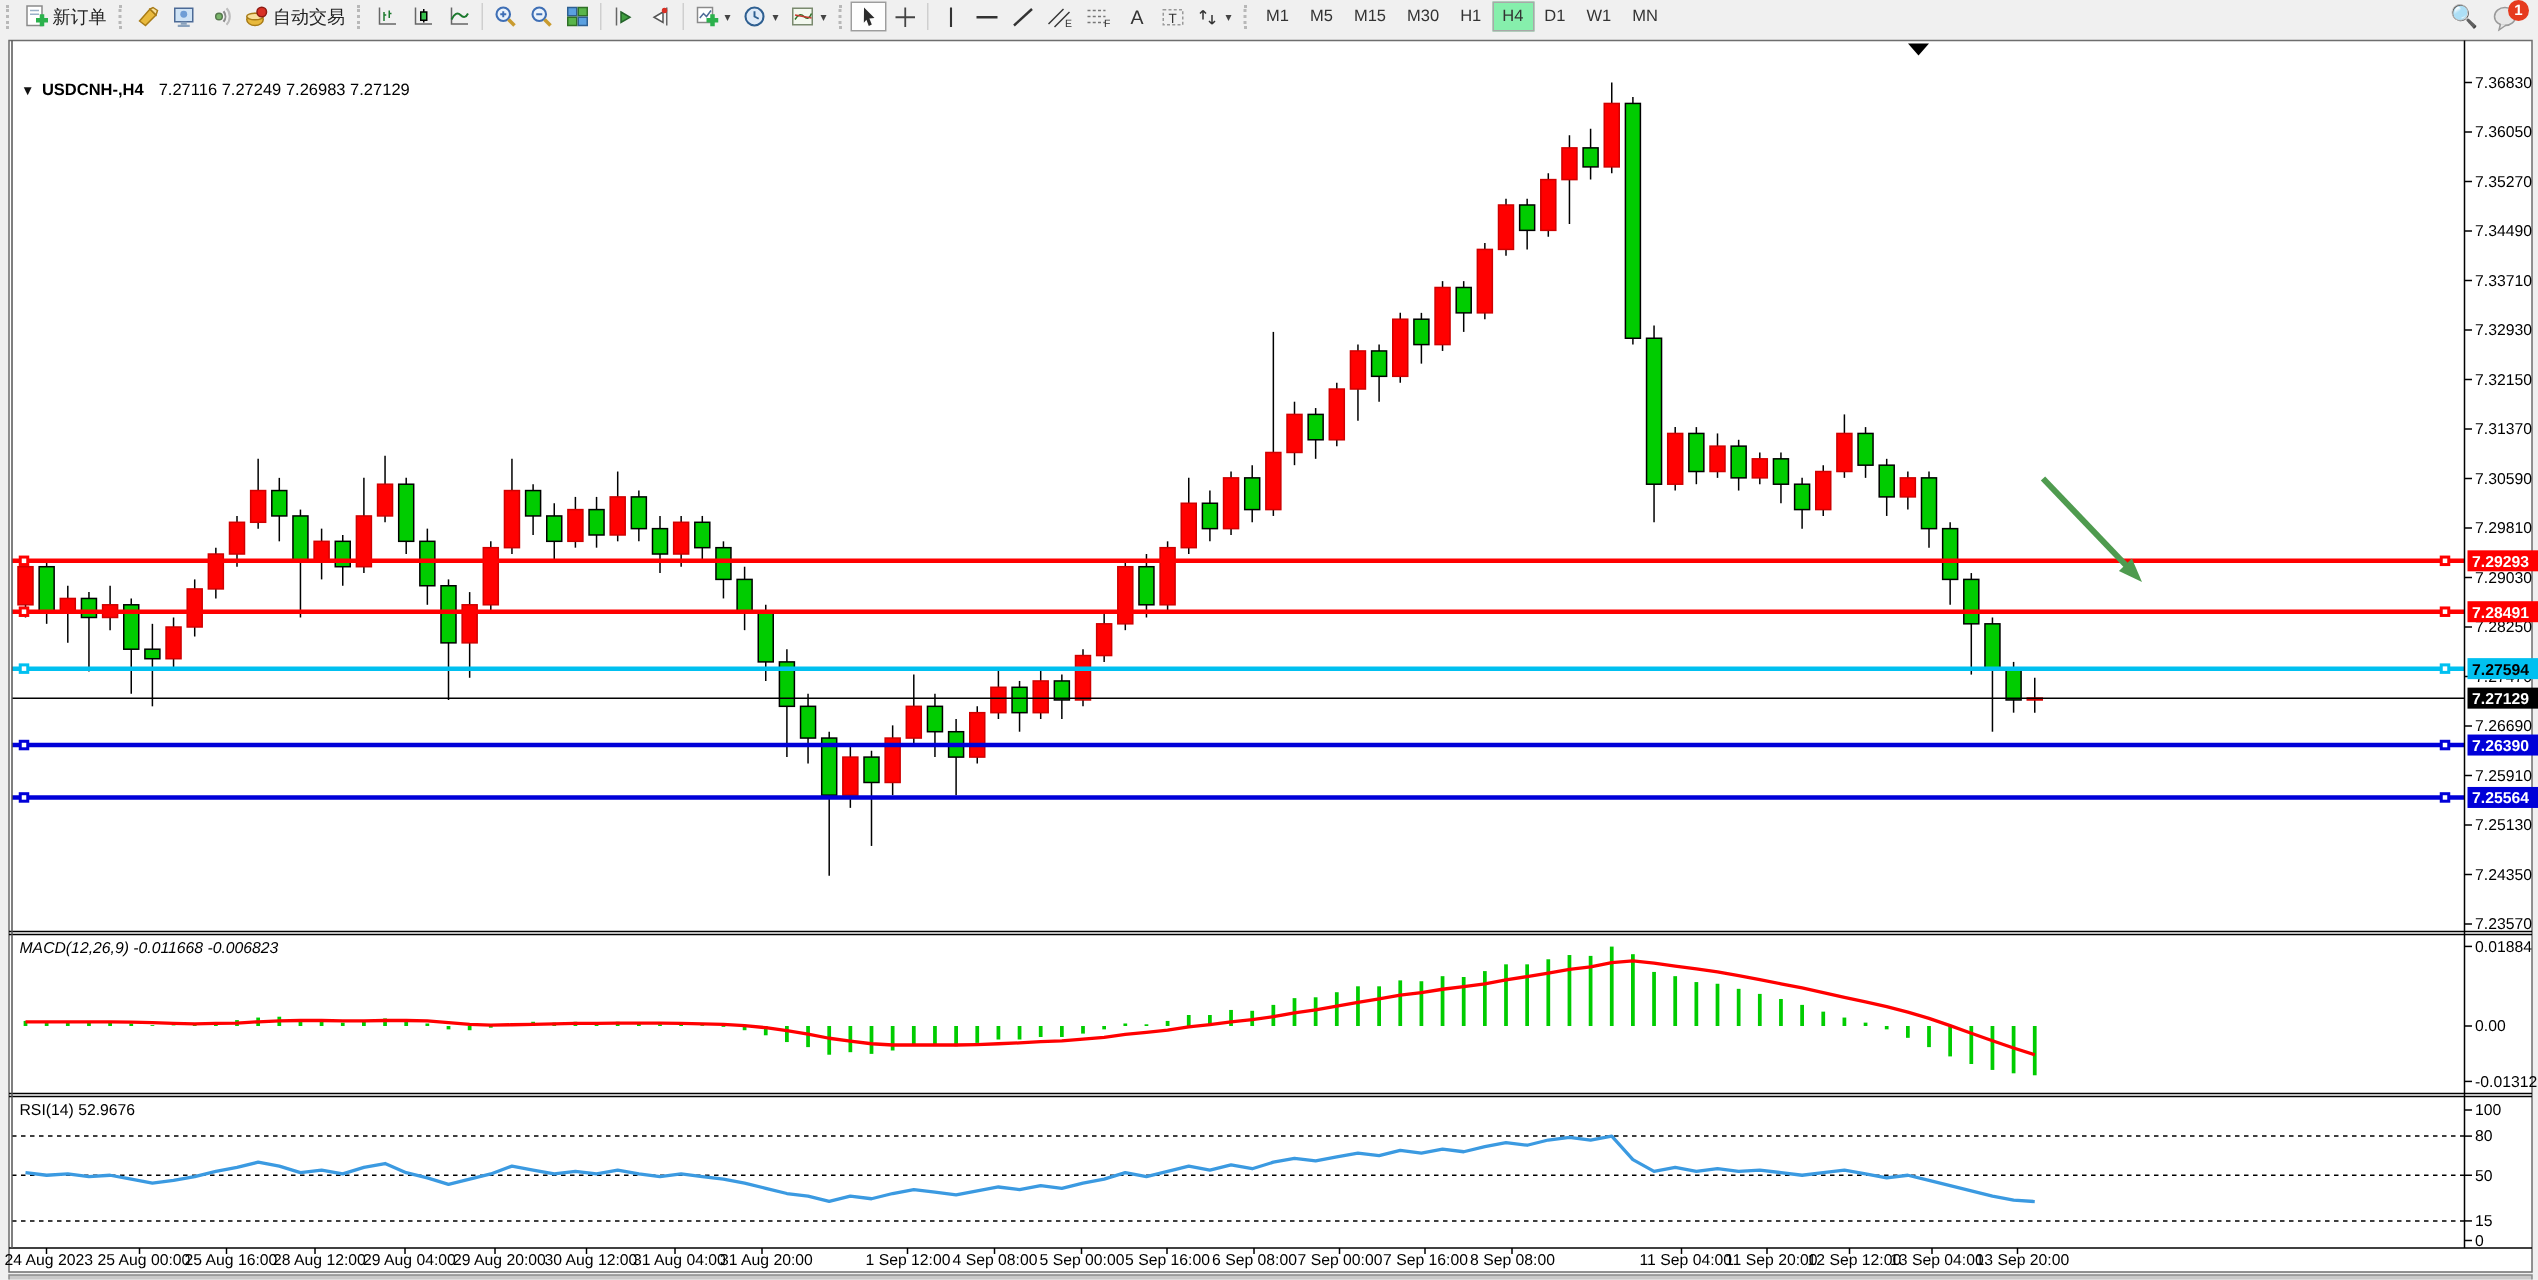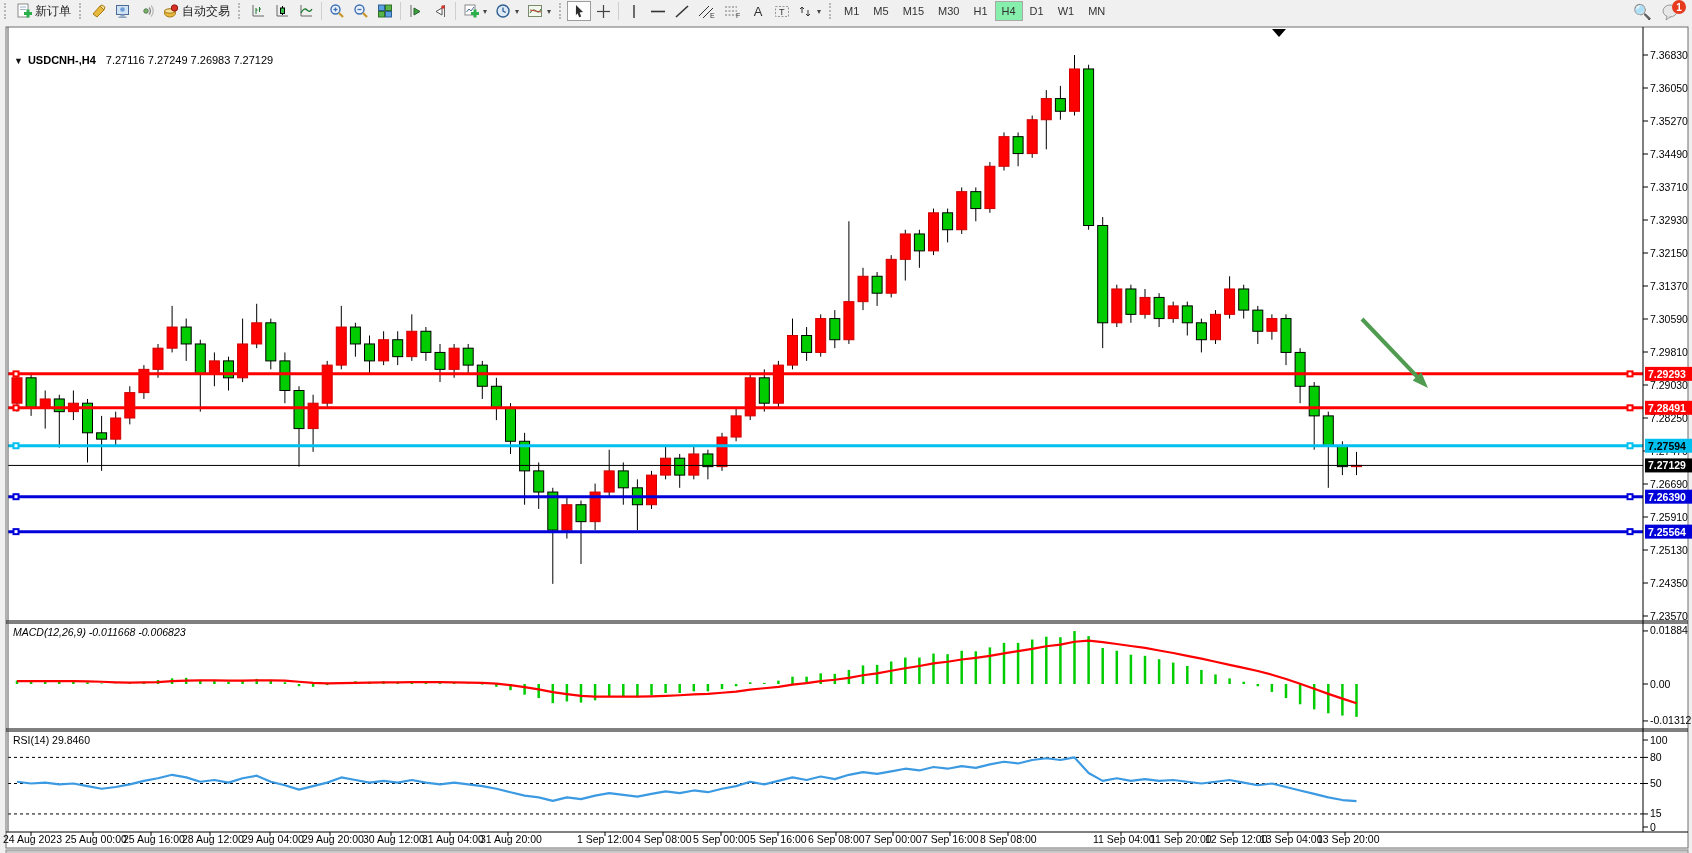--- a/index.html
+++ b/index.html
@@ -709,15 +709,15 @@
         <line x1="1345" y1="806" x2="1345" y2="810" stroke="#000"></line>
         <text x="1317" y="817" font-size="10.5" fill="#000">13 Sep 20:00</text>
         <rect x="8" y="807" width="1635" height="16" fill="transparent"></rect>
         <rect x="6" y="824" width="1682" height="7" fill="#c9c9c9" stroke="#8a8a8a"></rect>
       </svg>
 
     <div class="overlay-label" id="title-bar" style="position:absolute;">
       <span class="tri">▼</span><b>USDCNH-,H4</b><span>7.27116 7.27249 7.26983 7.27129</span>
     </div>
     <div class="overlay-label" id="macd-label" style="position:absolute;">MACD(12,26,9) -0.011668 -0.006823</div>
-    <div class="overlay-label" id="rsi-label" style="position:absolute;">RSI(14) 29.8460</div>
+    <div class="overlay-label" id="rsi-label" style="position:absolute;">RSI(14) 52.9676</div>
   </div>
 </div>
 
 </body></html>

